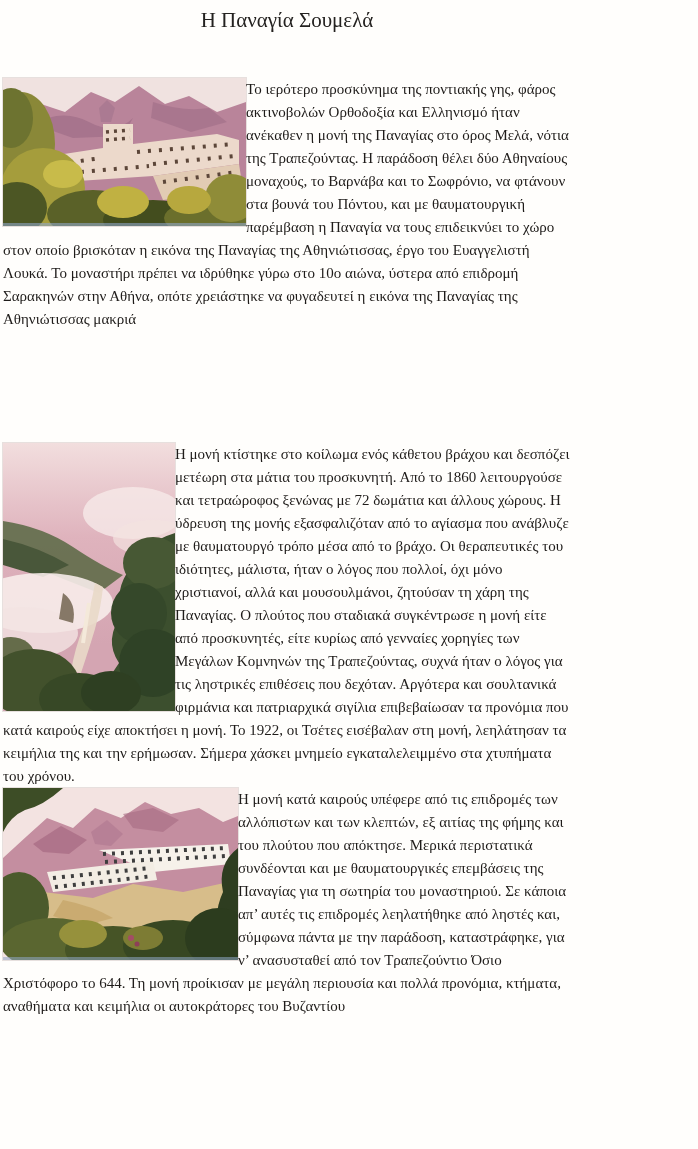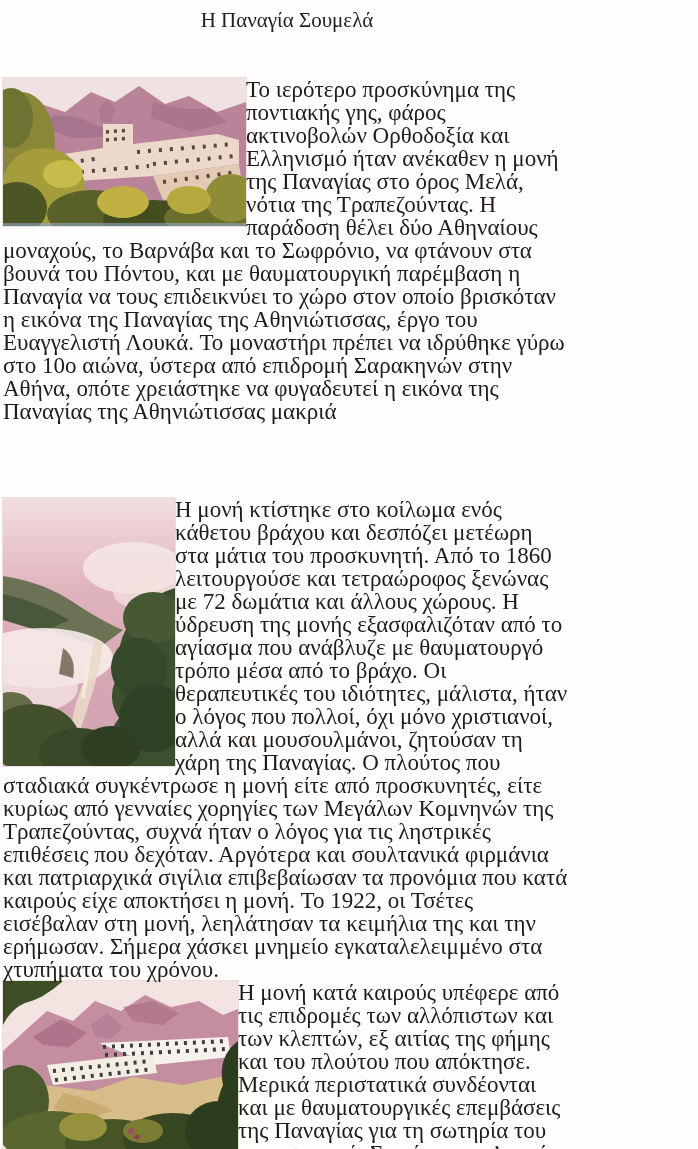--- a/index.html
+++ b/index.html
@@ -25,25 +25,25 @@
     font-size: 21px;
     font-weight: normal;
     line-height: 28px;
     text-align: center;
     color: #242220;
   }
   .sec {
     display: flow-root;
   }
   .sec1 { margin-top: 44px; }
-  .sec2 { margin-top: 75px; }
+  .sec2 { margin-top: 112px; }
   .sec3 { }
   .body-text {
     margin: 0;
-    font-size: 23px;
+    font-size: 15px;
     line-height: 23px;
     text-align: left;
   }
   figure.photo {
     margin: 0;
     float: left;
     overflow: hidden;
     box-shadow: 0 0 0 1px rgba(120,90,90,0.18);
   }
   .photo1 { width: 243px; height: 148px; margin: 2px 8px 8px 0; }

